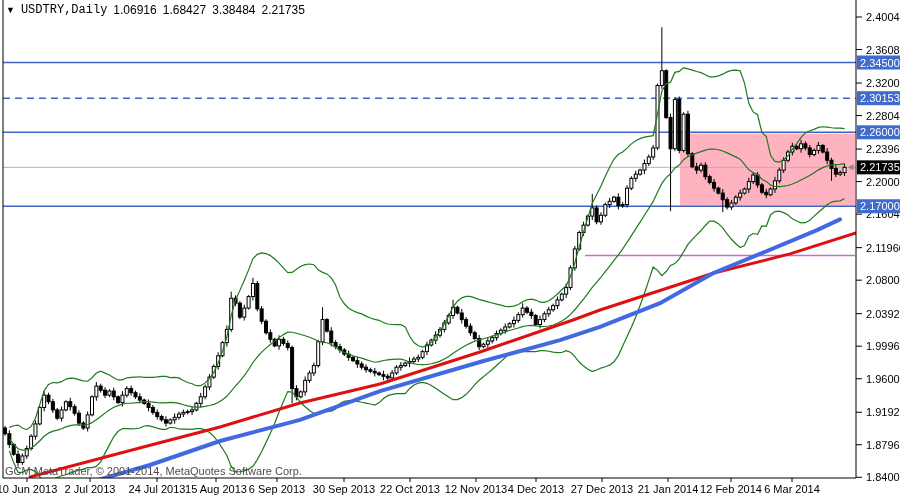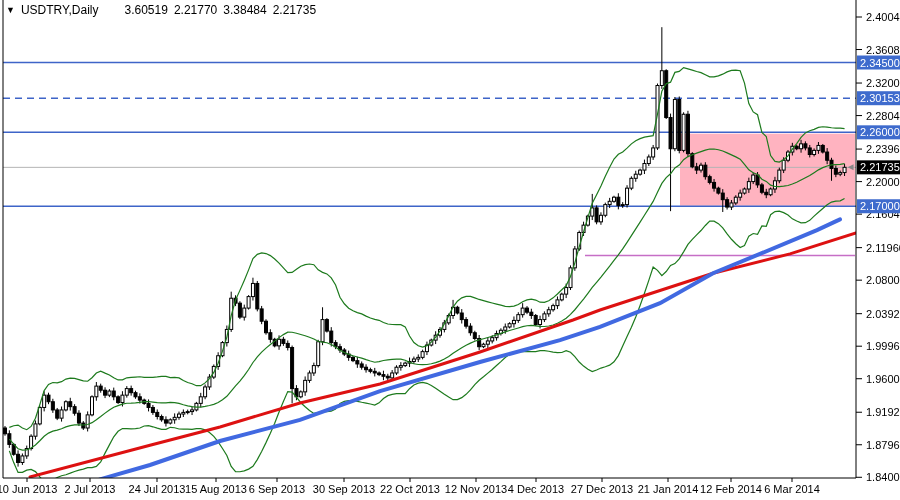--- a/index.html
+++ b/index.html
@@ -1,34 +1,34 @@
 <!DOCTYPE html>
 <html><head>
 <meta charset="utf-8">
 <style>
   html,body{margin:0;padding:0;background:#ffffff;}
   #window{position:relative;width:900px;height:500px;background:#ffffff;overflow:hidden;
           font-family:"Liberation Sans",sans-serif;}
   #titlebar{position:absolute;left:6px;top:3px;z-index:5;display:flex;align-items:center;
             gap:6px;font-size:12px;color:#000;}
   #titlebar .tri{font-size:9px;line-height:12px;cursor:default;}
-  #titlebar .sym{margin-right:20px;}
+  #titlebar .sym{margin-right:0;font-family:Liberation Mono, monospace;}
   #watermark{position:absolute;left:5px;top:465px;z-index:4;font-size:11px;color:#4d4d4d;}
   svg{position:absolute;left:0;top:0;}
   text{font-family:"Liberation Sans",sans-serif;}
 </style>
 </head>
 <body>
 
 <div id="window">
   <div id="titlebar">
     <span class="tri">▼</span>
     <span class="sym">USDTRY,Daily</span>
-    <span>3.60519</span>
-    <span>2.21770</span>
+    <span>1.06916</span>
+    <span>1.68427</span>
     <span>3.38484</span>
     <span>2.21735</span>
   </div>
   <svg id="chart" width="900" height="500">
       <defs>
         <clipPath id="plotclip">
           <rect x="3" y="0" width="853" height="478"></rect>
         </clipPath>
       </defs>
       <g clip-path="url(#plotclip)">
@@ -499,13 +499,14 @@
       <text x="536" y="493" font-size="11" fill="#000000" text-anchor="middle">4 Dec 2013</text>
       <line x1="602" x2="602" y1="478" y2="482" stroke="#000000" stroke-width="1"></line>
       <text x="602" y="493" font-size="11" fill="#000000" text-anchor="middle">27 Dec 2013</text>
       <line x1="668" x2="668" y1="478" y2="482" stroke="#000000" stroke-width="1"></line>
       <text x="668" y="493" font-size="11" fill="#000000" text-anchor="middle">21 Jan 2014</text>
       <line x1="731" x2="731" y1="478" y2="482" stroke="#000000" stroke-width="1"></line>
       <text x="731" y="493" font-size="11" fill="#000000" text-anchor="middle">12 Feb 2014</text>
       <line x1="792" x2="792" y1="478" y2="482" stroke="#000000" stroke-width="1"></line>
       <text x="792" y="493" font-size="11" fill="#000000" text-anchor="middle">6 Mar 2014</text>
     </svg>
+  <div id="watermark">GCM MetaTrader, © 2001-2014, MetaQuotes Software Corp.</div>
 </div>
 
 </body></html>

